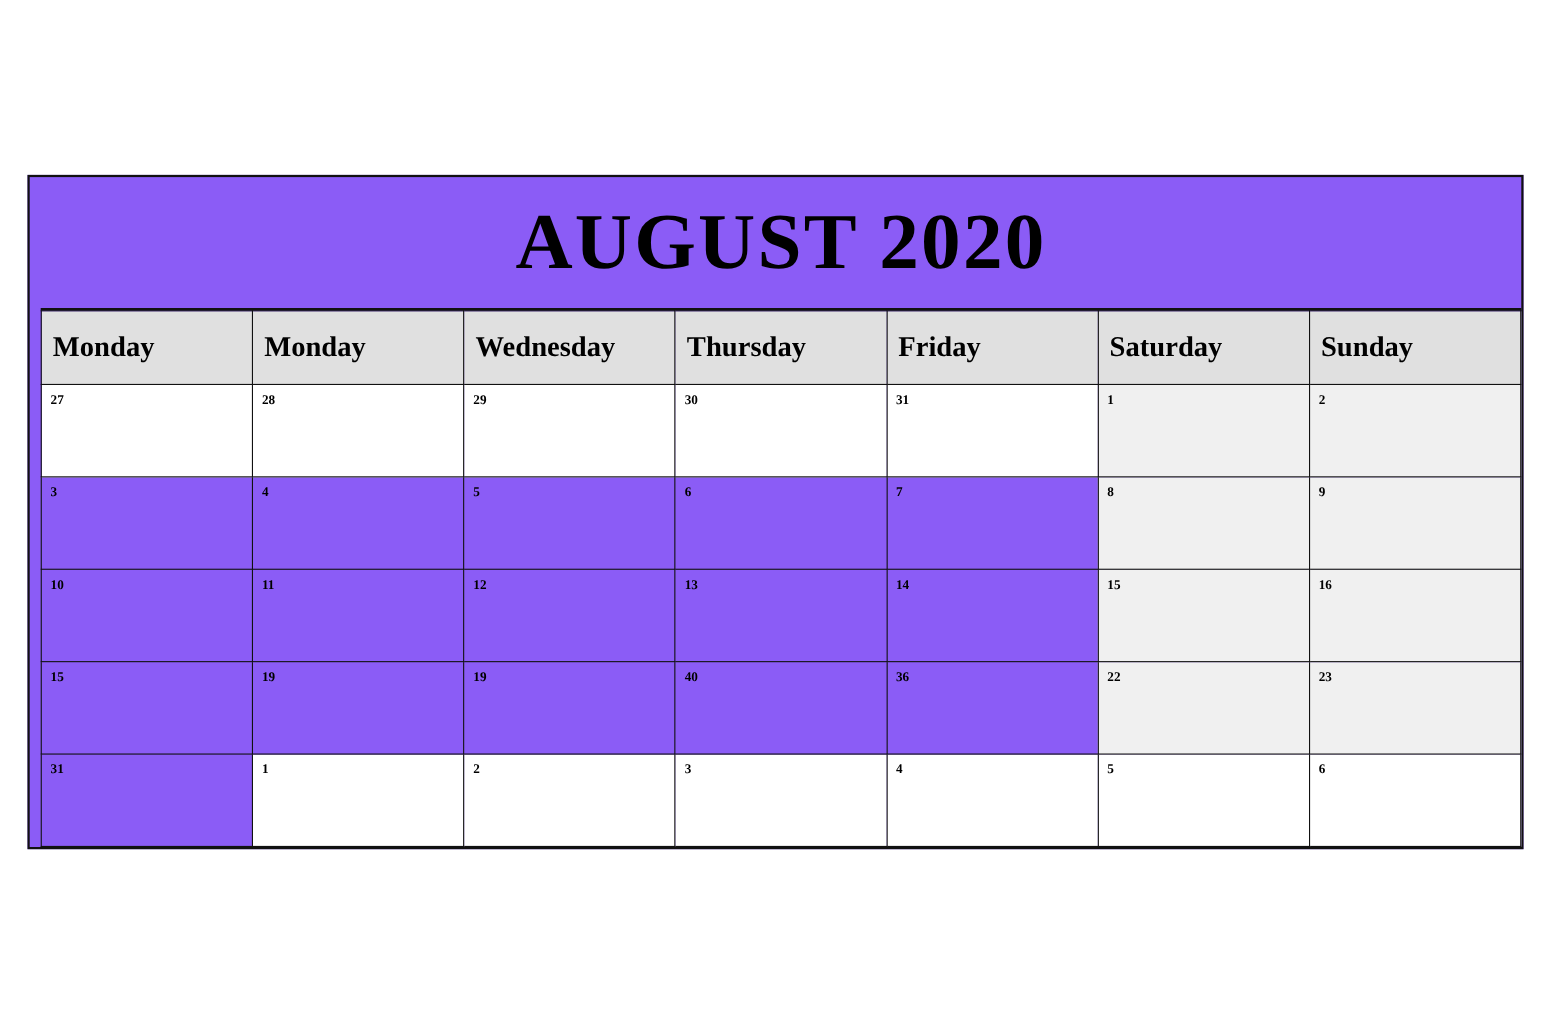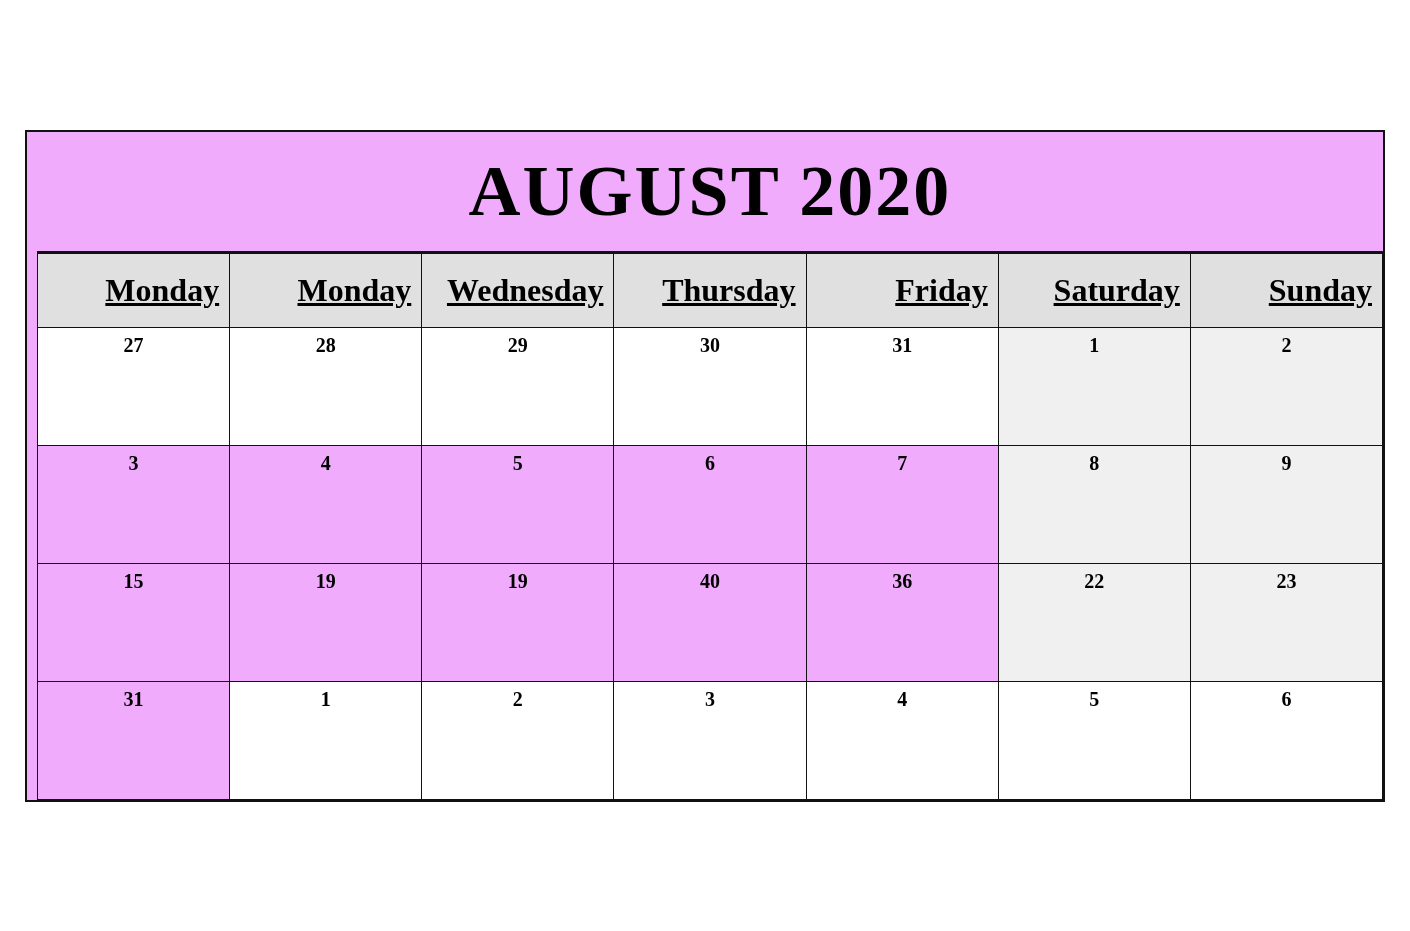--- a/index.html
+++ b/index.html
@@ -13,21 +13,21 @@
       display: flex;
       justify-content: center;
       align-items: center;
       min-height: 100vh;
       font-family: Georgia, 'Times New Roman', serif;
     }
 
     .calendar-container {
       width: 1360px;
       border: 2px solid #111;
-      background: #f0abfc;
+      background: #8b5cf6;
       padding-left: 10px;
     }
 
     .calendar-title {
       text-align: center;
       padding: 18px 10px 18px 10px;
       font-size: 72px;
       font-weight: bold;
       font-family: Georgia, 'Times New Roman', serif;
       letter-spacing: 2px;
@@ -35,37 +35,36 @@
     }
 
     .calendar-grid {
       width: 100%;
       border-collapse: collapse;
     }
 
     .calendar-grid th {
       background: #e0e0e0;
       border: 1.5px solid #111;
-      text-align: right;
-      font-size: 32px;
+      text-align: left;
+      font-size: 26px;
       font-weight: bold;
       padding: 18px 10px;
       font-family: Georgia, 'Times New Roman', serif;
-      text-decoration: underline;
     }
 
     .calendar-grid td {
       border: 1.5px solid #111;
       width: calc(100% / 7);
-      height: 118px;
+      height: 84px;
       vertical-align: top;
       padding: 6px 8px 4px 8px;
-      font-size: 20px;
+      font-size: 12px;
       font-weight: bold;
-      text-align: center;
+      text-align: left;
       font-family: Georgia, 'Times New Roman', serif;
     }
 
     .calendar-grid td.weekend {
       background: #f0f0f0;
     }
 
     .calendar-grid td.other-month {
       background: #fff;
     }
@@ -100,20 +99,29 @@
         <tr>
           <td class="">3</td>
           <td class="">4</td>
           <td class="">5</td>
           <td class="">6</td>
           <td class="">7</td>
           <td class="weekend">8</td>
           <td class="weekend">9</td>
         </tr>
         <tr>
+          <td class="">10</td>
+          <td class="">11</td>
+          <td class="">12</td>
+          <td class="">13</td>
+          <td class="">14</td>
+          <td class="weekend">15</td>
+          <td class="weekend">16</td>
+        </tr>
+        <tr>
           <td class="">15</td>
           <td class="">19</td>
           <td class="">19</td>
           <td class="">40</td>
           <td class="">36</td>
           <td class="weekend">22</td>
           <td class="weekend">23</td>
         </tr>
         <tr>
           <td class="">31</td>

